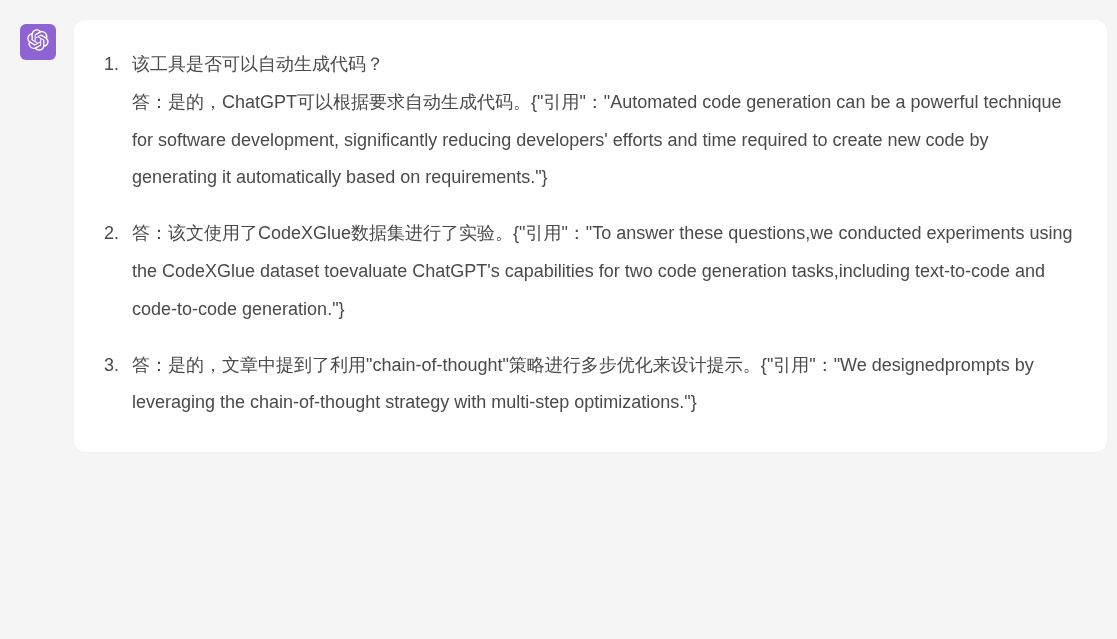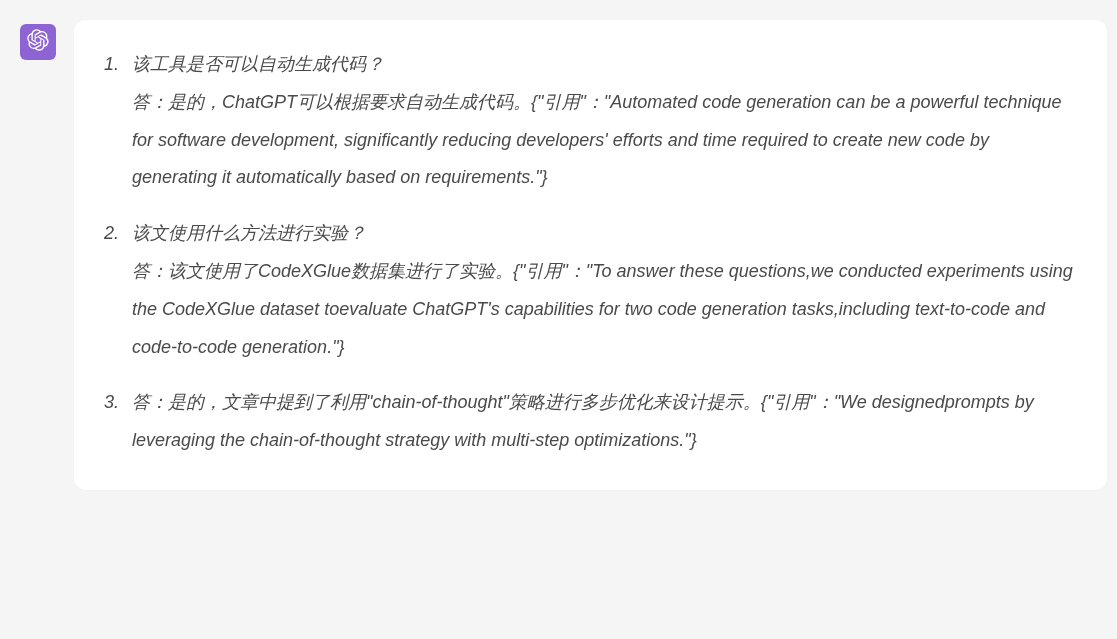--- a/index.html
+++ b/index.html
@@ -28,21 +28,20 @@
     margin-top: 4px;
   }
   .avatar svg { width: 22px; height: 22px; }
   .card {
     background: #ffffff;
     border-radius: 12px;
     padding: 26px 30px 30px 30px;
     flex: 1;
     color: #3a3a3a;
     box-shadow: 0 1px 2px rgba(0,0,0,0.02);
-    font-style: italic;
   }
   ol {
     list-style: none;
     counter-reset: item;
   }
   li {
     counter-increment: item;
     margin-bottom: 18px;
     line-height: 2.1;
     font-size: 18px;
@@ -71,21 +70,20 @@
         </svg>
     </span>
   </div>
   <div class="card">
     <ol>
       <li>
         <span class="q">该工具是否可以自动生成代码？</span>
         <span class="a">答：是的，ChatGPT可以根据要求自动生成代码。{"引用"："Automated code generation can be a powerful technique for software development, significantly reducing developers' efforts and time required to create new code by generating it automatically based on requirements."}</span>
       </li>
       <li>
-        <span class="q">该文使用什么方法进行实验？</span>
         <span class="a">答：该文使用了CodeXGlue数据集进行了实验。{"引用"："To answer these questions,we conducted experiments using the CodeXGlue dataset toevaluate ChatGPT's capabilities for two code generation tasks,including text-to-code and code-to-code generation."}</span>
       </li>
       <li>
         <span class="a">答：是的，文章中提到了利用"chain-of-thought"策略进行多步优化来设计提示。{"引用"："We designedprompts by leveraging the chain-of-thought strategy with multi-step optimizations."}</span>
       </li>
     </ol>
   </div>
 </div>
 
 </body></html>

